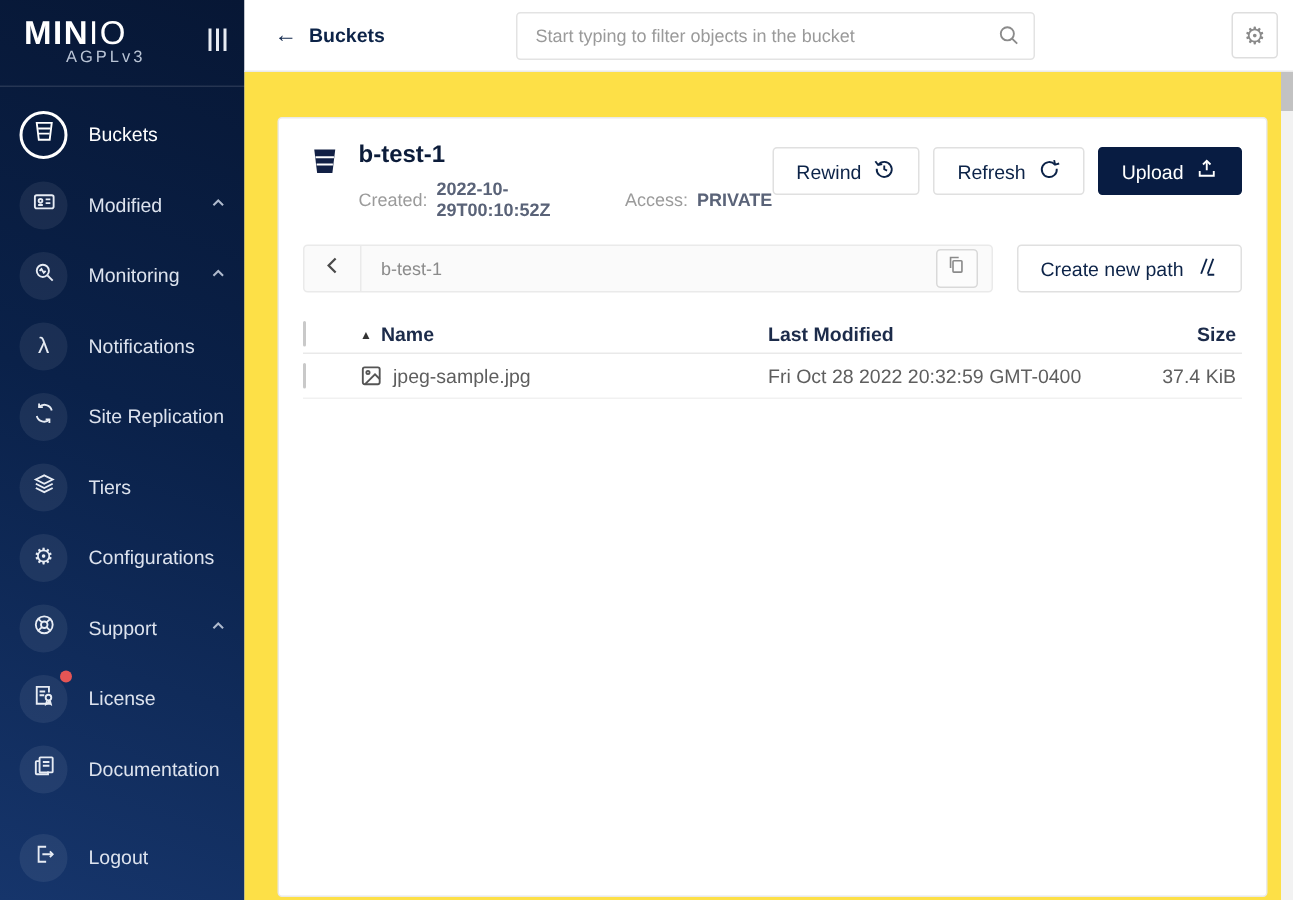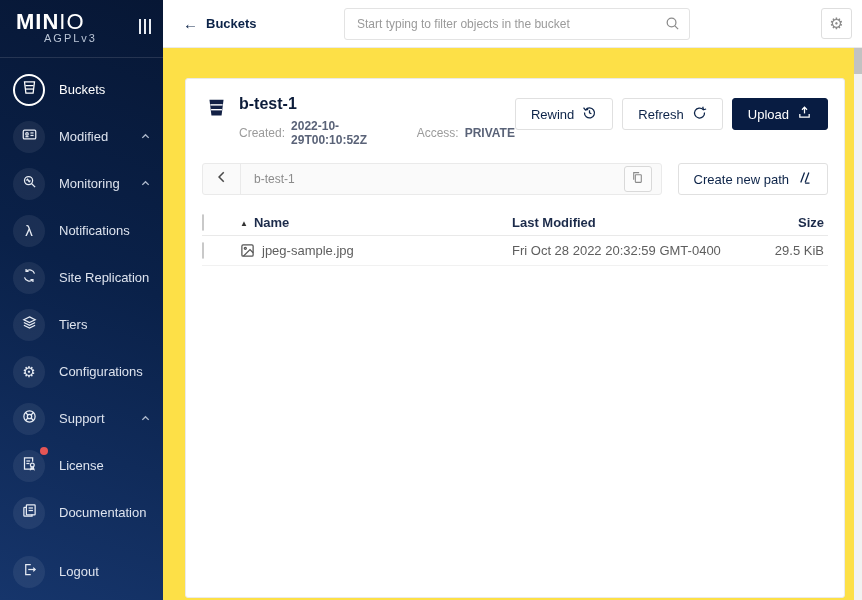--- a/index.html
+++ b/index.html
@@ -372,21 +372,21 @@
             <span class="file-ic">
                 <svg viewBox="0 0 24 24" fill="none" stroke="currentColor" stroke-width="2">
                   <rect x="3" y="3" width="18" height="18" rx="2"></rect>
                   <circle cx="8.5" cy="8.5" r="1.7"></circle>
                   <path d="M21 15.5l-5-5L5.5 21"></path>
                 </svg>
               </span>
             <span>jpeg-sample.jpg</span>
           </span>
           <span>Fri Oct 28 2022 20:32:59 GMT-0400</span>
-          <span class="cell-right">29.5 KiB</span>
+          <span class="cell-right">37.4 KiB</span>
         </div>
       </div>
 
     </div>
     <div class="scrollbar">
         <div class="thumb"></div>
       </div>
   </div>
 
 </div>

